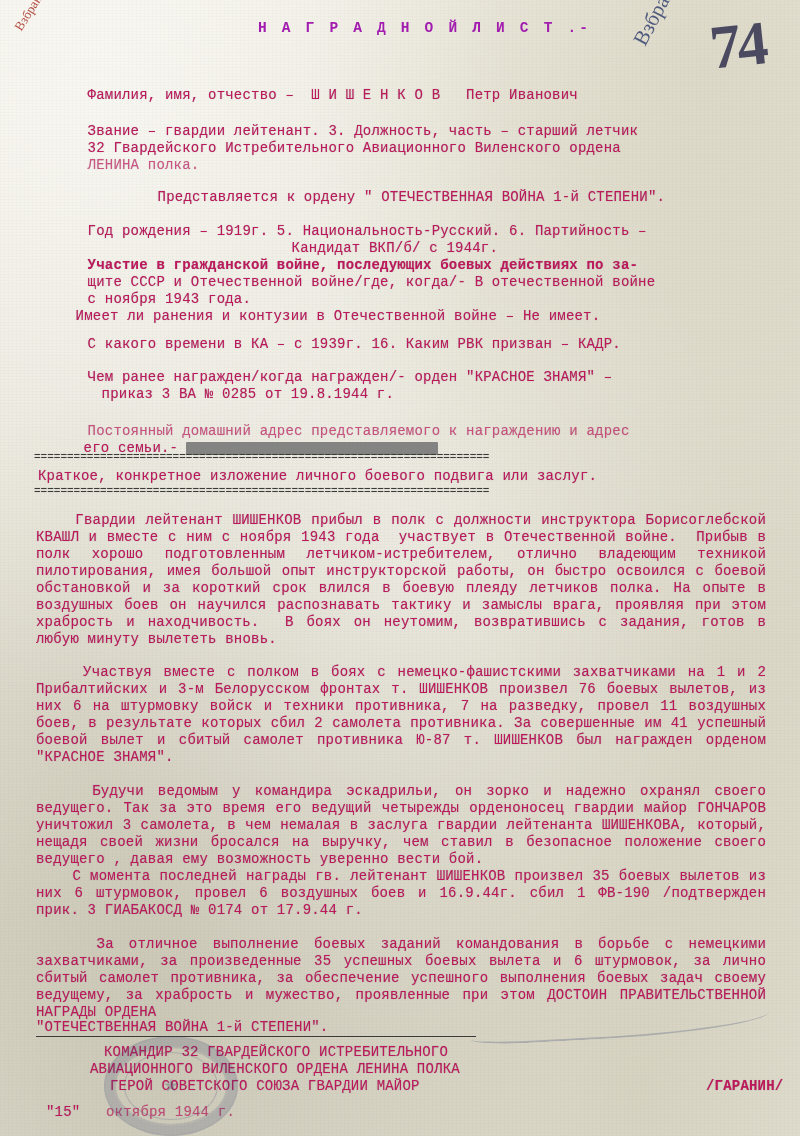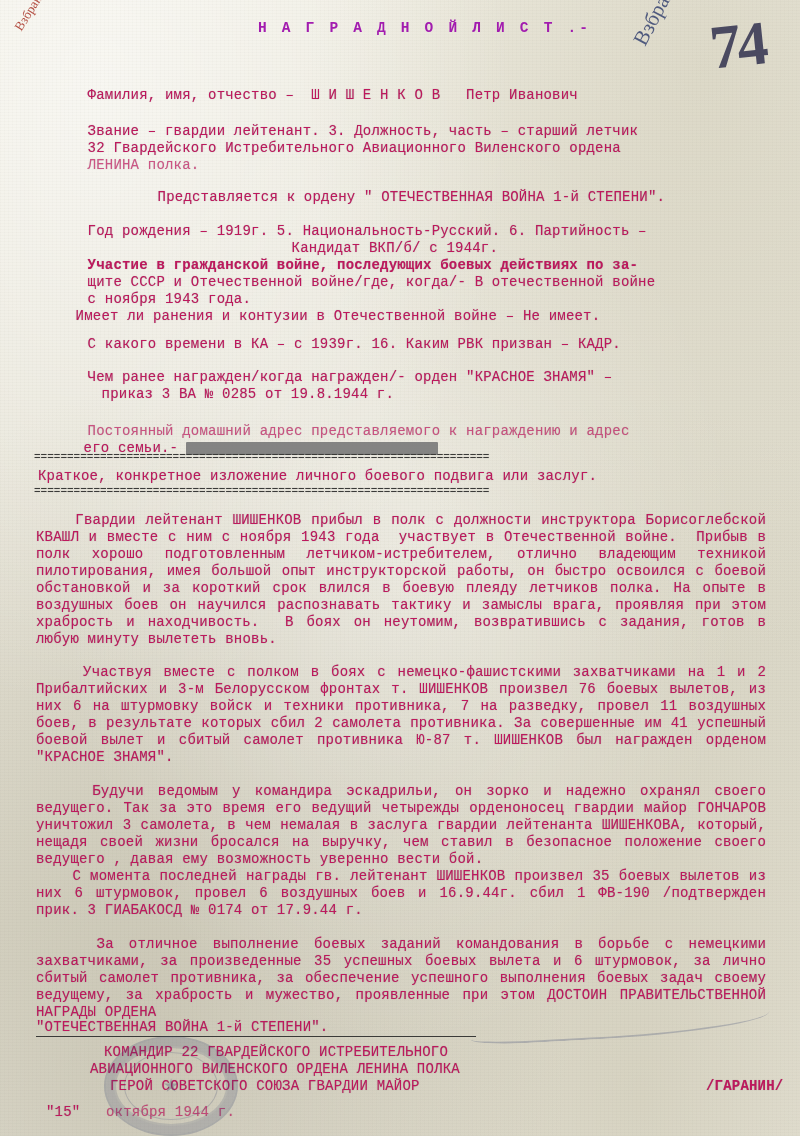--- a/index.html
+++ b/index.html
@@ -255,21 +255,21 @@
     <div class="typed line" style="left:38px; top:468px; width:730px;">Краткое, конкретное изложение личного боевого подвига или заслуг.</div>
     <div class="typed divider" style="top:486px;">=====================================================================</div>
 
     <div class="typed body-block" style="top:512px;">    Гвардии лейтенант ШИШЕНКОВ прибыл в полк с должности инструктора Борисоглебской КВАШЛ и вместе с ним с ноября 1943 года  участвует в Отечественной войне.  Прибыв в полк хорошо подготовленным летчиком-истребителем, отлично владеющим техникой пилотирования, имея большой опыт инструкторской работы, он быстро освоился с боевой обстановкой и за короткий срок влился в боевую плеяду летчиков полка. На опыте в воздушных боев он научился распознавать тактику и замыслы врага, проявляя при этом храбрость и находчивость.  В боях он неутомим, возвратившись с задания, готов в любую минуту вылететь вновь.</div>
     <div class="typed body-block" style="top:664px;">    Участвуя вместе с полком в боях с немецко-фашистскими захватчиками на 1 и 2 Прибалтийских и 3-м Белорусском фронтах т. ШИШЕНКОВ произвел 76 боевых вылетов, из них 6 на штурмовку войск и техники противника, 7 на разведку, провел 11 воздушных боев, в результате которых сбил 2 самолета противника. За совершенные им 41 успешный боевой вылет и сбитый самолет противника Ю-87 т. ШИШЕНКОВ был награжден орденом "КРАСНОЕ ЗНАМЯ".</div>
     <div class="typed body-block" style="top:783px;">    Будучи ведомым у командира эскадрильи, он зорко и надежно охранял своего ведущего. Так за это время его ведущий четырежды орденоносец гвардии майор ГОНЧАРОВ уничтожил 3 самолета, в чем немалая в заслуга гвардии лейтенанта ШИШЕНКОВА, который, нещадя своей жизни бросался на выручку, чем ставил в безопасное положение своего ведущего , давая ему возможность уверенно вести бой.</div>
     <div class="typed body-block" style="top:868px;">    С момента последней награды гв. лейтенант ШИШЕНКОВ произвел 35 боевых вылетов из них 6 штурмовок, провел 6 воздушных боев и 16.9.44г. сбил 1 ФВ-190 /подтвержден прик. 3 ГИАБАКОСД № 0174 от 17.9.44 г.</div>
     <div class="typed body-block" style="top:936px;">    За отличное выполнение боевых заданий командования в борьбе с немецкими захватчиками, за произведенные 35 успешных боевых вылета и 6 штурмовок, за лично сбитый самолет противника, за обеспечение успешного выполнения боевых задач своему ведущему, за храбрость и мужество, проявленные при этом ДОСТОИН ПРАВИТЕЛЬСТВЕННОЙ НАГРАДЫ ОРДЕНА</div>
     <div class="typed body-block underline" style="top:1019px; width:440px;">"ОТЕЧЕСТВЕННАЯ ВОЙНА 1-й СТЕПЕНИ".</div>
 
-    <div class="typed line" style="left:104px; top:1044px; width:560px;">КОМАНДИР 22 ГВАРДЕЙСКОГО ИСТРЕБИТЕЛЬНОГО</div>
+    <div class="typed line" style="left:104px; top:1044px; width:560px;">КОМАНДИР 32 ГВАРДЕЙСКОГО ИСТРЕБИТЕЛЬНОГО</div>
     <div class="typed line" style="left:90px; top:1061px; width:600px;">АВИАЦИОННОГО ВИЛЕНСКОГО ОРДЕНА ЛЕНИНА ПОЛКА</div>
     <div class="typed line" style="left:110px; top:1078px; width:560px;">ГЕРОЙ СОВЕТСКОГО СОЮЗА ГВАРДИИ МАЙОР</div>
     <div class="typed line" style="left:706px; top:1078px; width:120px;font-weight:bold;">/ГАРАНИН/</div>
 
     <div class="typed line" style="left:46px; top:1104px; width:120px;">"15"</div>
     <div class="typed line blur-line" style="left:106px; top:1104px; width:280px;">октября 1944 г.</div>
 
     <div class="stamp">
       <span class="stamp-star">★</span>
     </div>

